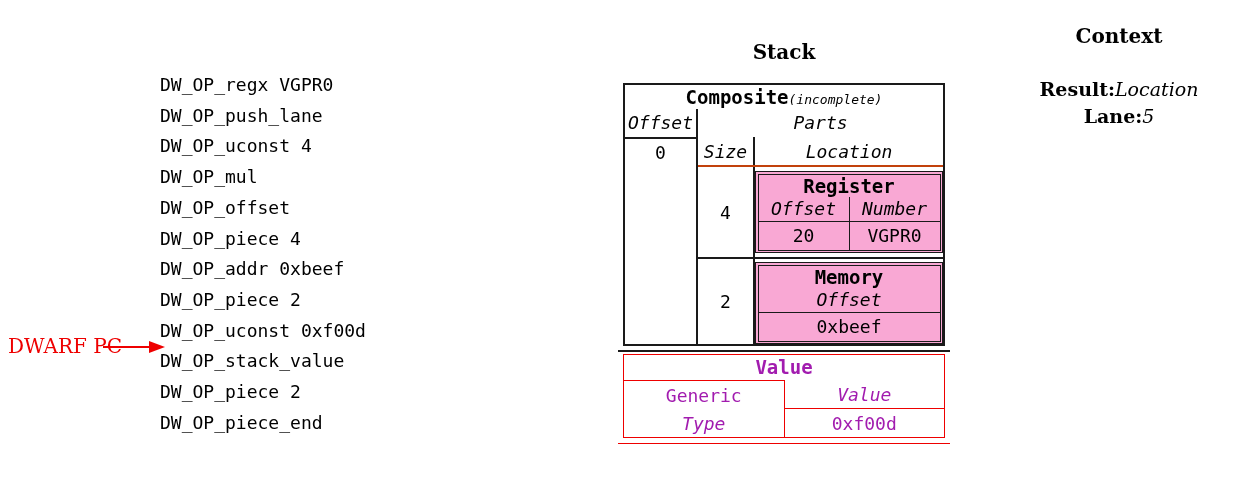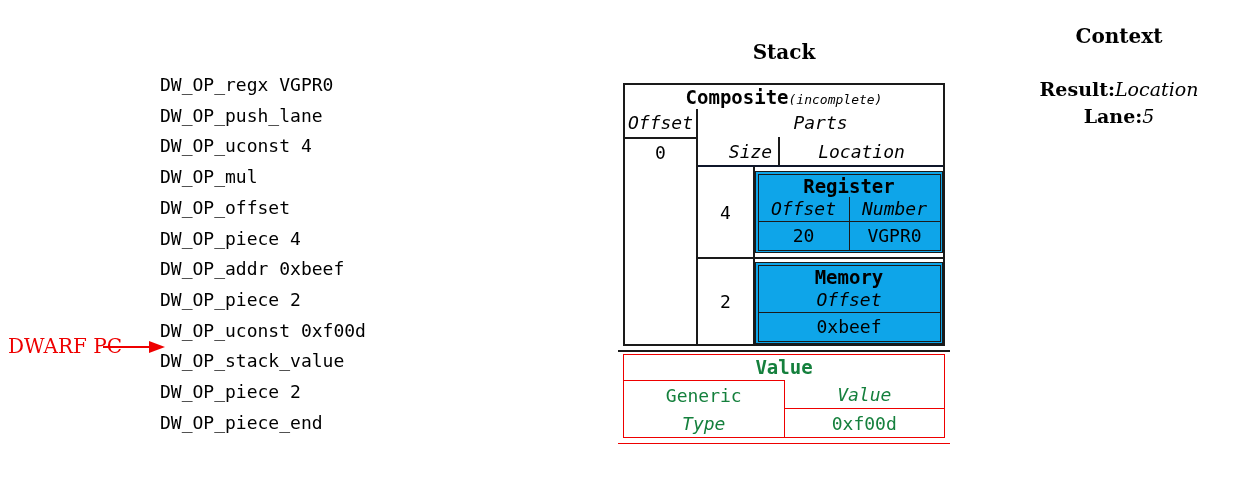--- a/index.html
+++ b/index.html
@@ -20,41 +20,41 @@
   .tname{font-weight:bold;font-size:19px;}
   .qual{font-style:italic;font-size:13px;}
   .comp-body{display:flex;height:235px;}
   .ocol{width:87px;border-right:2px solid #1a1a1a;box-sizing:border-box;}
   .ohead{height:30px;line-height:28px;border-bottom:2px solid #1a1a1a;box-sizing:border-box;
          text-align:center;font-size:18px;font-style:italic;}
   .oval{height:28px;line-height:28px;text-align:center;font-size:18px;}
   .pcol{flex:1;display:flex;flex-direction:column;}
   .phead{height:28px;line-height:28px;text-align:center;font-size:18px;font-style:italic;}
   .prow{display:flex;box-sizing:border-box;}
-  .szhead{height:30px;border-bottom:2px solid #0f172a;padding-left:25px;}
+  .szhead{height:30px;border-bottom:2px solid #c2410c;}
   .prow1{height:92px;border-bottom:2px solid #1a1a1a;}
   .prow2{flex:1;}
   .scell{width:57px;border-right:2px solid #1a1a1a;box-sizing:border-box;display:flex;
          align-items:center;justify-content:center;font-size:18px;}
   .lcell{flex:1;display:flex;align-items:flex-start;justify-content:center;font-size:18px;}
   .lcell.center{align-items:center;}
   .it{font-style:italic;}
   
-  .nest{width:188px;box-sizing:border-box;border:1.5px solid #1a1a1a;padding:1.5px;background:#0ea5e9;}
+  .nest{width:188px;box-sizing:border-box;border:1.5px solid #1a1a1a;padding:1.5px;background:#f9a8d4;}
   .nest.reg{margin-top:4px;}
   .nest.mem{margin-top:3px;}
   .nest-in{border:1.5px solid #1a1a1a;}
   .ntitle{height:22px;line-height:22px;text-align:center;font-weight:bold;font-size:19px;}
   .ncols{display:flex;}
   .ncol{flex:1;}
   .ncol.first{border-right:1.5px solid #1a1a1a;}
   .ncell{height:24px;line-height:24px;text-align:center;font-size:18px;}
   .ncell.val{height:28px;line-height:28px;border-top:1.5px solid #1a1a1a;}
   
-  .vt{left:623px;top:354px;width:322px;height:84px;border:1.5px solid #ee0000;box-sizing:border-box;color:#15803d;}
+  .vt{left:623px;top:354px;width:322px;height:84px;border:1.5px solid #ee0000;box-sizing:border-box;color:#a21caf;}
   .vt-h{height:25px;line-height:25px;text-align:center;font-weight:bold;font-size:19px;}
   .vt-body{display:flex;height:calc(100% - 25px);}
   .vt-col{flex:1;display:flex;flex-direction:column;}
   .vt-col.first{border-right:1.5px solid #ee0000;}
   .vt-cell{flex:1;display:flex;align-items:center;justify-content:center;font-size:18px;}
   .vt-cell.val{border-top:1.5px solid #ee0000;}
   
   .sep{height:0;width:332px;left:618px;}
   .sep-black{top:350px;border-top:2px solid #1a1a1a;}
   .sep-red{top:443px;border-top:1.5px solid #ee0000;}

